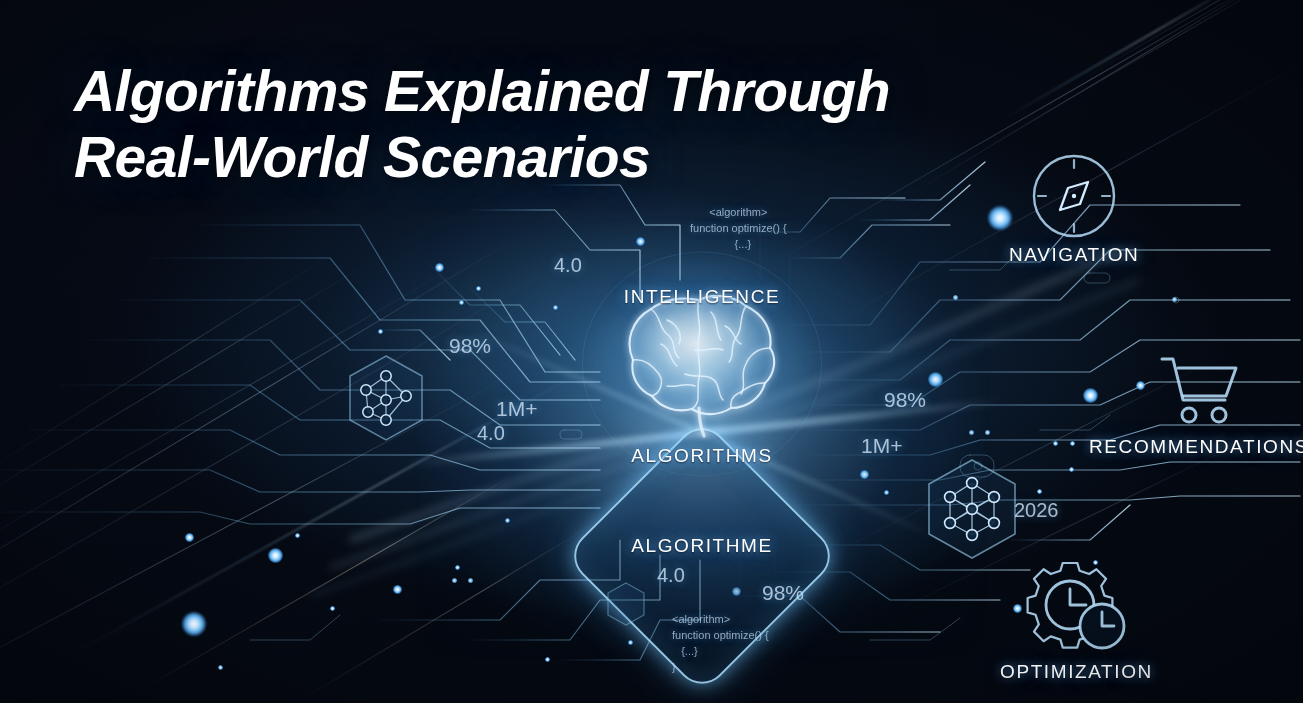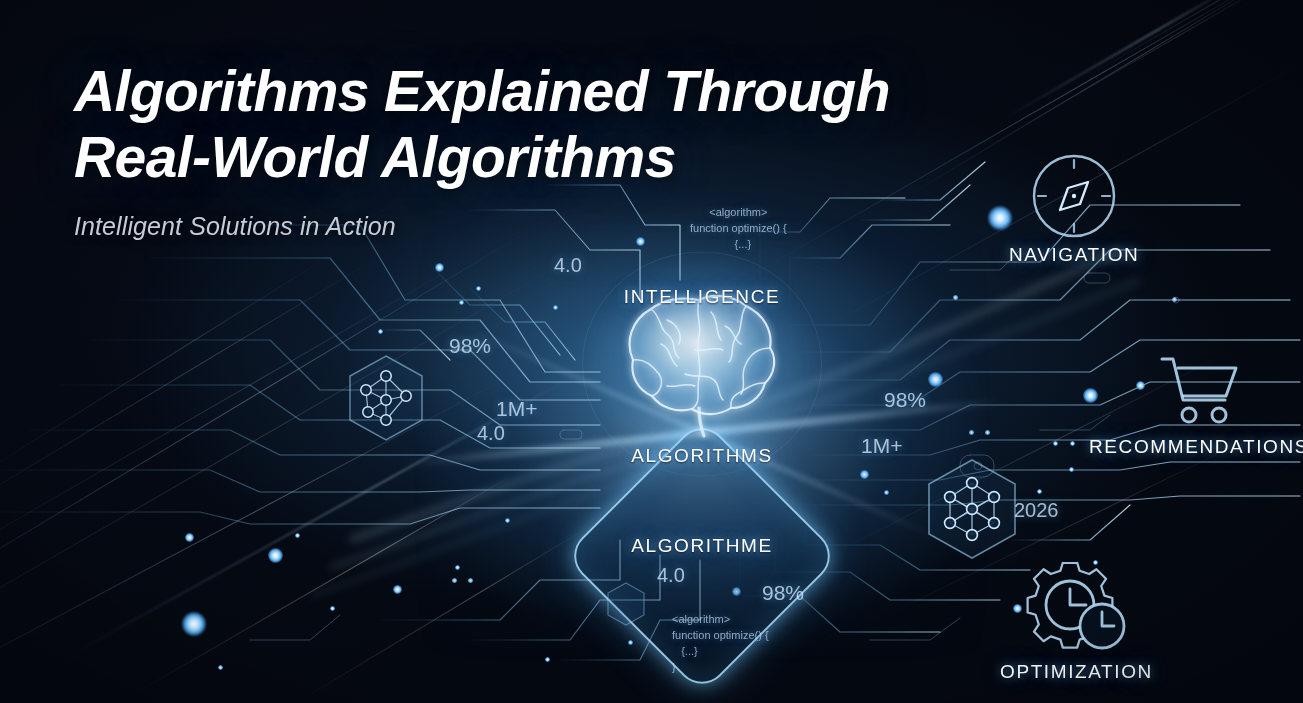--- a/index.html
+++ b/index.html
@@ -418,19 +418,18 @@
 function optimize() {
    {...}</div>
   <div class="code" style="left:672px; top:612px;">&lt;algorithm&gt;
 function optimize() {
    {...}
 }</div>
 
   <div id="header">
     <h1 id="title">
       <span class="l1">Algorithms Explained Through</span>
-      <span class="l2">Real-World Algorithms</span>
+      <span class="l2">Real-World Scenarios</span>
     </h1>
-    <div id="subtitle">Intelligent Solutions in Action</div>
   </div>
 
   <div class="vignette"></div>
 </div>
 
 </body></html>

